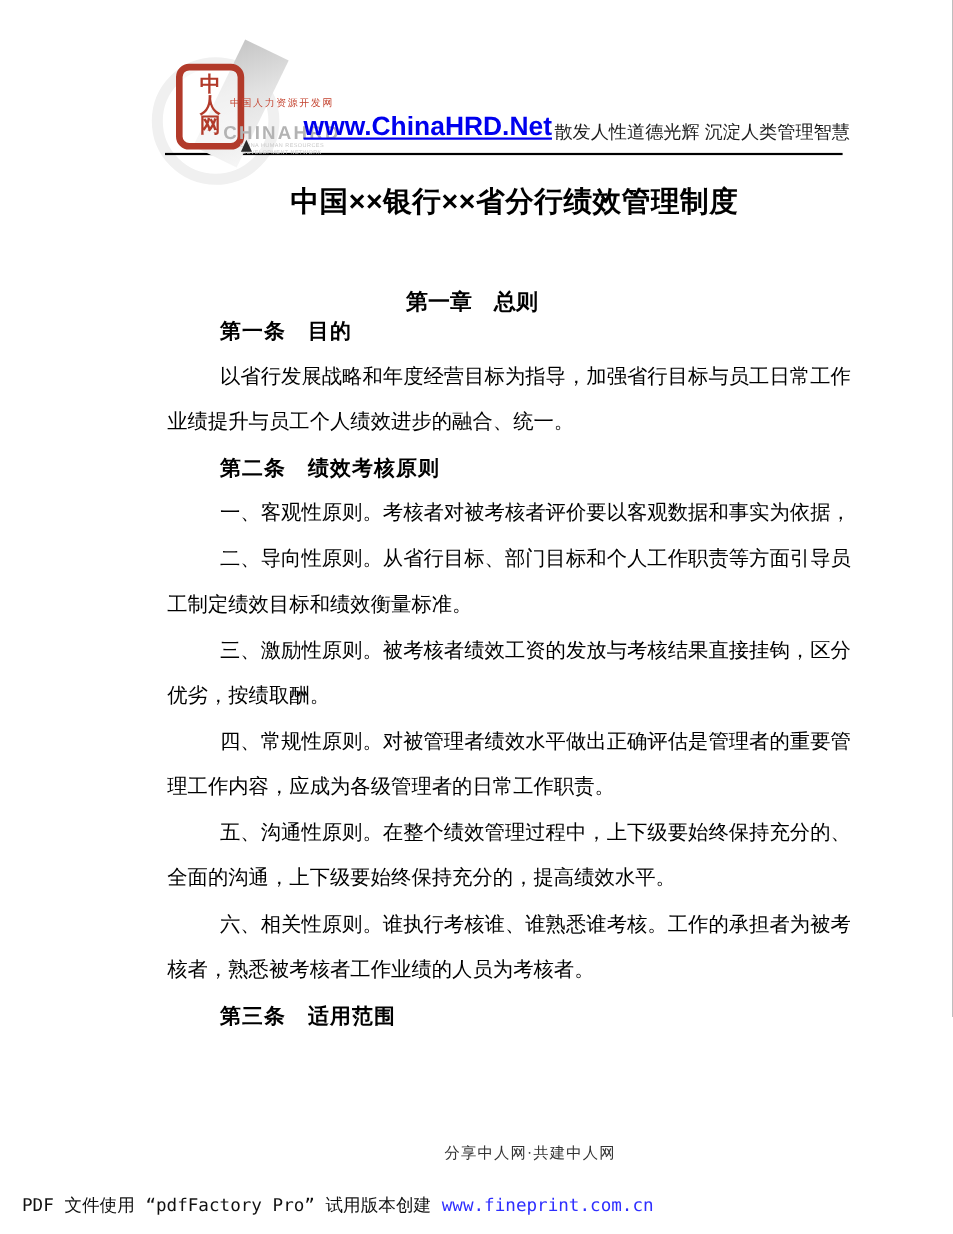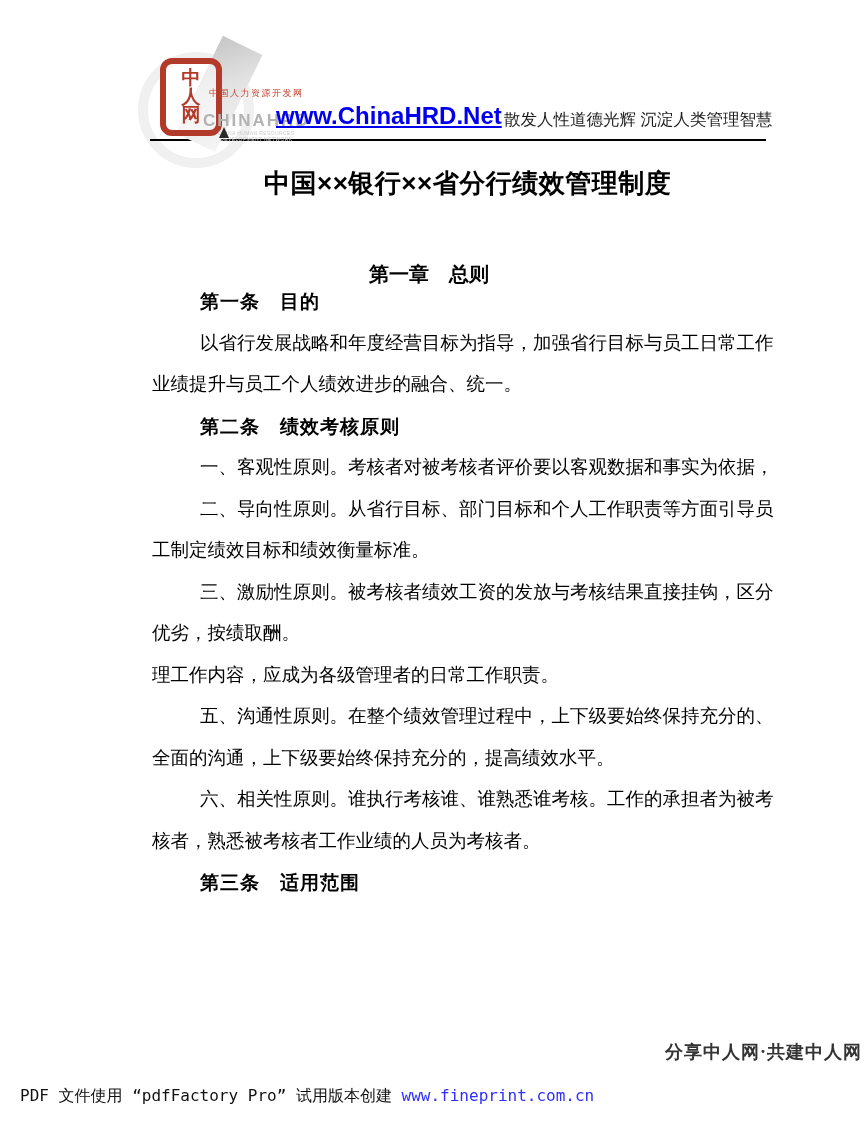--- a/index.html
+++ b/index.html
@@ -86,21 +86,21 @@
   .block.heading {
     font-family:"Liberation Sans","DejaVu Sans",sans-serif;
     font-weight:bold; font-size:19px; letter-spacing:1px;
     padding-left:48px;
   }
   .block.line-indent { text-indent:48px; }
 
   
   .share {
     position:absolute; left:102px; top:1040px; width:760px;
-    text-align:right; font-size:18px; color:#333; letter-spacing:1px;font-weight:bold;
+    text-align:center; font-size:14px; color:#333; letter-spacing:1px;
   }
   .pdf-line {
     position:absolute; left:20px; top:1086px;
     font-family:"DejaVu Sans Mono","Liberation Mono",monospace;
     font-size:16px; color:#111; white-space:nowrap;
   }
   .fineprint { color:#2e2eff; text-decoration:none; cursor:pointer; }
 </style>
 </head>
 <body>
@@ -133,20 +133,21 @@
     <div class="blocks">
         <div class="block heading">第一条　目的</div>
         <div class="block line-indent">以省行发展战略和年度经营目标为指导，加强省行目标与员工日常工作</div>
         <div class="block line">业绩提升与员工个人绩效进步的融合、统一。</div>
         <div class="block heading">第二条　绩效考核原则</div>
         <div class="block line-indent">一、客观性原则。考核者对被考核者评价要以客观数据和事实为依据，</div>
         <div class="block line-indent">二、导向性原则。从省行目标、部门目标和个人工作职责等方面引导员</div>
         <div class="block line">工制定绩效目标和绩效衡量标准。</div>
         <div class="block line-indent">三、激励性原则。被考核者绩效工资的发放与考核结果直接挂钩，区分</div>
         <div class="block line">优劣，按绩取酬。</div>
+        <div class="block line-indent">四、常规性原则。对被管理者绩效水平做出正确评估是管理者的重要管</div>
         <div class="block line">理工作内容，应成为各级管理者的日常工作职责。</div>
         <div class="block line-indent">五、沟通性原则。在整个绩效管理过程中，上下级要始终保持充分的、</div>
         <div class="block line">全面的沟通，上下级要始终保持充分的，提高绩效水平。</div>
         <div class="block line-indent">六、相关性原则。谁执行考核谁、谁熟悉谁考核。工作的承担者为被考</div>
         <div class="block line">核者，熟悉被考核者工作业绩的人员为考核者。</div>
         <div class="block heading">第三条　适用范围</div>
       </div>
   </div>
 
   <div class="share">分享中人网·共建中人网</div>

